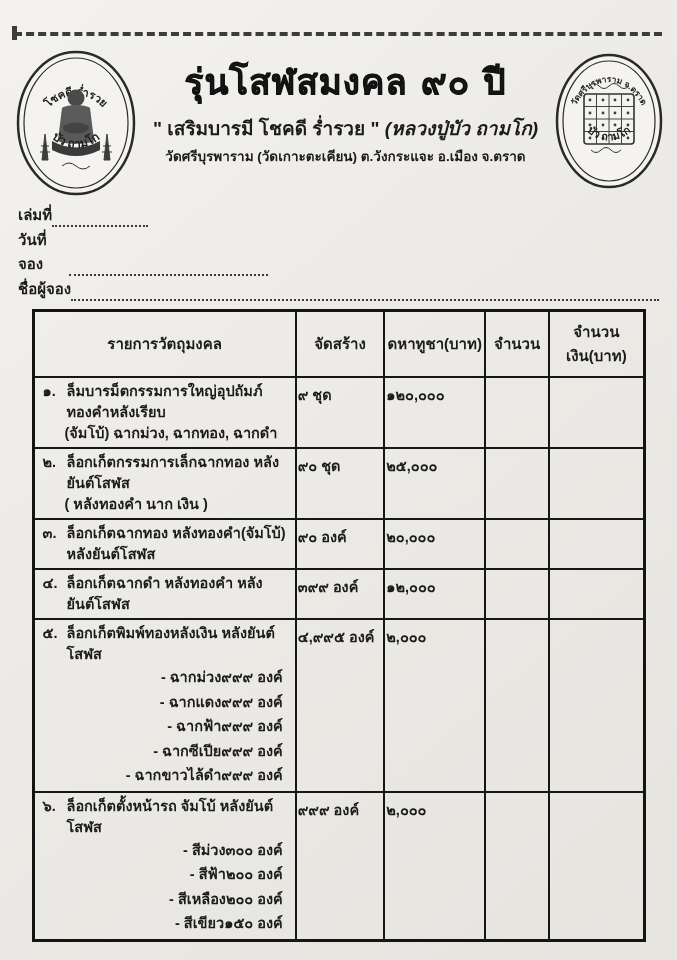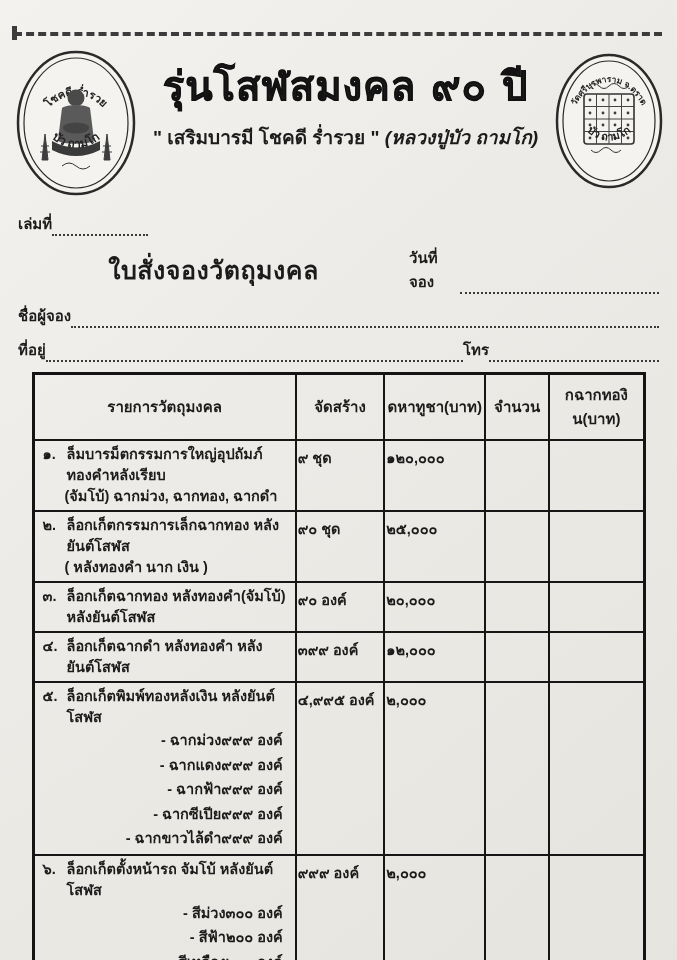--- a/index.html
+++ b/index.html
@@ -6,30 +6,30 @@
   .page{position:relative;width:677px;height:960px;margin:0 auto;overflow:hidden;
         background:linear-gradient(140deg,#f3f2ef 0%,#edebe7 40%,#e6e4df 100%);
         font-family:"Liberation Sans",sans-serif;color:#1b1b1b;}
   
   .tear{position:absolute;top:32px;left:14px;width:648px;border-top:4px dashed #3c3c3c;}
   .tear-tick{position:absolute;top:26px;left:12px;width:5px;height:14px;background:#3c3c3c;}
 
   
   .header{display:flex;align-items:flex-start;justify-content:space-between;padding:48px 10px 0 12px;}
   .header-text{flex:1;text-align:center;padding-top:4px;}
-  .title{font-family:"DejaVu Serif",serif;font-size:40px;font-weight:800;letter-spacing:1px;
+  .title{font-family:"DejaVu Serif",serif;font-size:35px;font-weight:800;letter-spacing:1px;
          margin:2px 0 4px;-webkit-text-stroke:.7px #111;}
   .subtitle{font-size:19px;font-weight:800;margin:2px 0;}
   .subtitle em{font-weight:700;}
   .purpose{font-size:21px;font-weight:800;margin:4px 0 2px;}
   .temple{font-size:13.5px;font-weight:700;}
 
   
   .meta{padding:4px 18px 0 18px;}
-  .mline{display:flex;align-items:flex-end;font-size:15px;font-weight:700;margin:10px 0;}
+  .mline{display:flex;align-items:flex-end;font-size:15px;font-weight:700;margin:1px 0;}
   .dots{border-bottom:2px dotted #3a3a3a;height:1.05em;}
   .d-short{width:96px;}
   .d-date{width:210px;}
   .d-fill{flex:1;}
   .d-tel{width:170px;}
   .row2{display:flex;align-items:center;}
   .row2 .left{display:flex;align-items:flex-end;width:170px;font-size:15px;font-weight:700;}
   .form-title{flex:1;text-align:center;font-size:25px;font-weight:800;letter-spacing:.5px;}
   .row2 .right{display:flex;align-items:flex-end;width:250px;font-size:15px;font-weight:700;}
 
@@ -82,20 +82,21 @@
         <textPath href="#l-bot" startOffset="50%" text-anchor="middle">บัว ถามโก</textPath>
       </text>
     </svg>
 
     <div class="header-text">
       <div class="title">รุ่นโสฬสมงคล ๙๐ ปี</div>
       <div class="subtitle">
         <span>" เสริมบารมี โชคดี ร่ำรวย "</span>
         <em>(หลวงปู่บัว ถามโก)</em>
       </div>
+      <div class="temple">วัดศรีบุรพาราม (วัดเกาะตะเคียน) ต.วังกระแจะ อ.เมือง จ.ตราด</div>
     </div>
 
     <svg class="seal-svg" width="116" height="146" viewBox="0 0 116 146">
       <ellipse cx="58" cy="73" rx="52" ry="66" fill="#f4f3f0" stroke="#2a2a2a" stroke-width="2.5"></ellipse>
       <ellipse cx="58" cy="73" rx="46" ry="60" fill="none" stroke="#2a2a2a" stroke-width="1.2"></ellipse>
       <defs>
         <path id="r-top" d="M 18 88 A 40 54 0 0 1 98 88"></path>
         <path id="r-bot" d="M 22 62 A 40 54 0 0 0 94 62"></path>
       </defs>
       <text font-size="8.5" font-weight="bold" fill="#222">
@@ -129,53 +130,46 @@
       </text>
     </svg>
   </header>
 
   <section class="meta">
     <div class="mline">
       <span>เล่มที่</span>
       <span class="dots d-short"></span>
     </div>
     <div class="row2">
-      <span class="form-title">ใบสั่งจองวัตถุมงคล</span>
       <span class="right">
         <span>วันที่จอง</span>
         <span class="dots d-date"></span>
       </span>
     </div>
     <div class="mline">
       <span>ชื่อผู้จอง</span>
       <span class="dots d-fill"></span>
-    </div>
-    <div class="mline">
-      <span>ที่อยู่</span>
-      <span class="dots d-fill"></span>
-      <span>โทร</span>
-      <span class="dots d-tel"></span>
     </div>
   </section>
 
   <table>
     <colgroup>
       <col style="width:43%">
         <col style="width:14.5%">
         <col style="width:16.5%">
       <col style="width:10.5%">
         <col style="width:15.5%">
     </colgroup>
     <thead>
       <tr>
         <th>รายการวัตถุมงคล</th>
         <th>จัดสร้าง</th>
         <th>ดหาทูชา(บาท)</th>
         <th>จำนวน</th>
-        <th>กฉากทองิน(บาท)</th>
+        <th>จำนวนเงิน(บาท)</th>
       </tr>
     </thead>
     <tbody id="tbody">
         <tr class="item-row">
           <td class="cell-desc">
             <div class="desc-head">
               <span class="row-no">๑.</span>
               <span class="dtext">ล็มบารม็ตกรรมการใหญ่อุปถัมภ์ ทองคำหลังเรียบ</span>
             </div>
             <div class="desc2">(จัมโบ้) ฉากม่วง, ฉากทอง, ฉากดำ</div>

